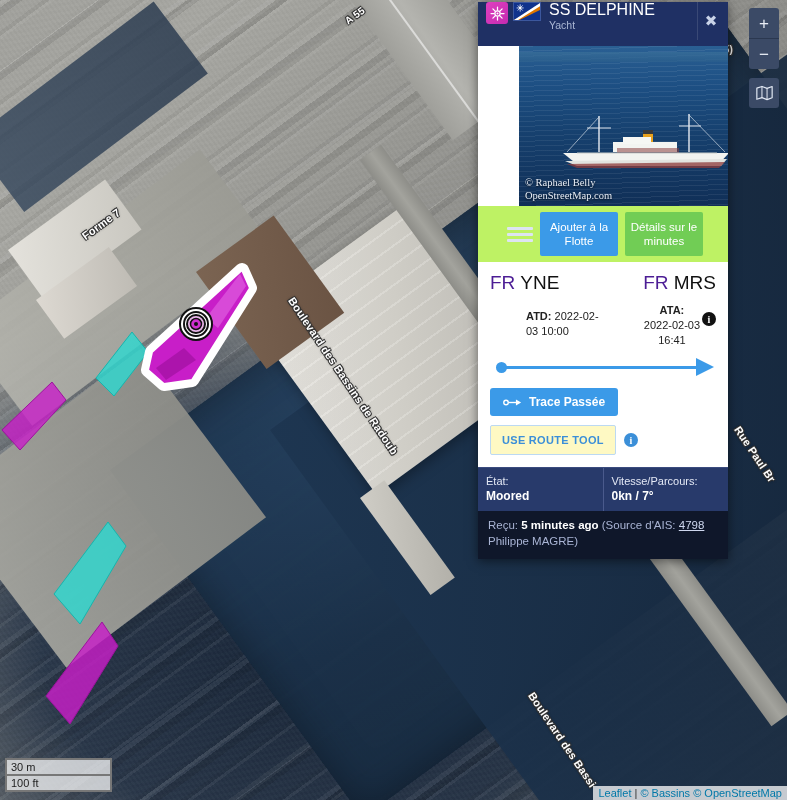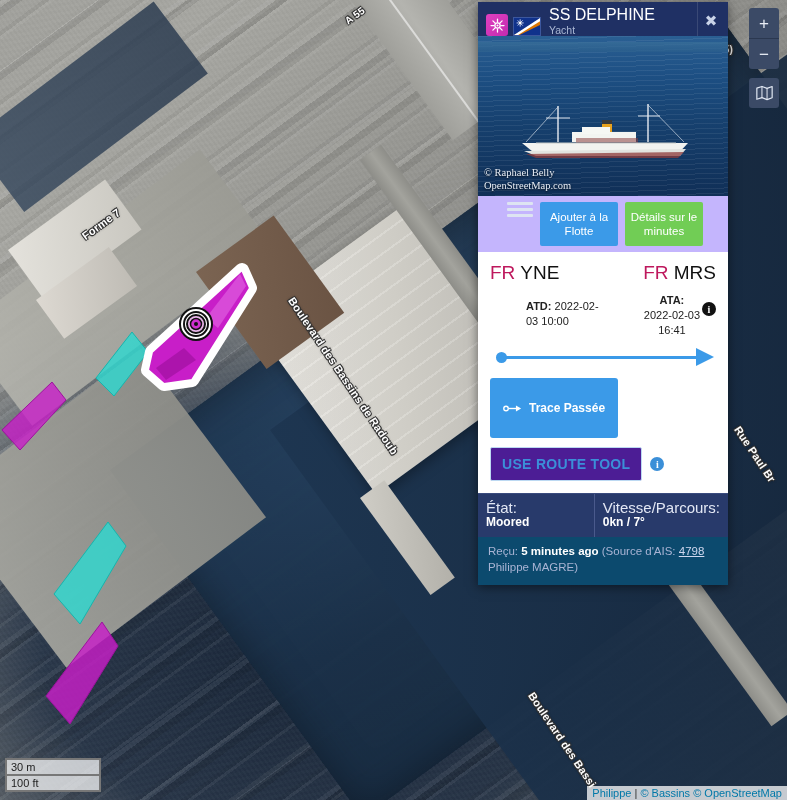--- a/index.html
+++ b/index.html
@@ -88,41 +88,41 @@
     border-bottom:1px solid #2b3850;user-select:none;
   }
   .zbtn:first-child{border-radius:3px 3px 0 0;}
   .zbtn.last{border-bottom:none;border-radius:0 0 3px 3px;}
   .layerbtn{
     margin-top:9px;width:30px;height:30px;background:#3b4a66;border-radius:3px;
     display:flex;align-items:center;justify-content:center;cursor:pointer;
   }
 
   
-  .scalebar{position:absolute;left:5px;bottom:8px;z-index:30;width:96px;font-size:11px;color:#222;}
+  .scalebar{position:absolute;left:5px;bottom:8px;z-index:30;width:107px;font-size:11px;color:#222;}
   .scalebar div{
     background:rgba(255,255,255,.72);border:2px solid #777;padding:1px 4px;line-height:12px;
   }
   .scalebar .top{border-bottom:none;}
 
   
   .attrib{
     position:absolute;right:0;bottom:0;z-index:30;
     background:rgba(255,255,255,.75);color:#333;font-size:11px;padding:1px 5px;
   }
   .attrib a{color:#0078a8;text-decoration:none;}
 
   
   .popup{
     position:absolute;left:478px;top:2px;width:250px;z-index:40;
     background:#fff;box-shadow:0 2px 10px rgba(0,0,0,.5);
     font-size:12px;color:#222;
   }
   .pop-head{
-    background:#1f3064;height:34px;display:flex;align-items:flex-end;padding:0 0 0 8px;position:relative;
+    background:#1f3064;height:44px;display:flex;align-items:flex-start;padding:0 0 0 8px;position:relative;
   }
   .badge{
     width:22px;height:22px;border-radius:3px;
     background:linear-gradient(135deg,#e040c0,#c32bb0);
     display:flex;align-items:center;justify-content:center;flex:0 0 auto;
   }
   .flag{
     width:26px;height:17px;margin-left:5px;flex:0 0 auto;position:relative;overflow:hidden;
     background:#1b3a8c;border:1px solid rgba(255,255,255,.15);
   }
@@ -131,81 +131,82 @@
   .psub{color:#aab7d4;font-size:10.5px;margin-top:1px;}
   .pclose{
     position:absolute;right:4px;top:0;height:38px;width:26px;
     display:flex;align-items:center;justify-content:center;
     color:#c9d3e8;font-size:15px;cursor:pointer;
     border-left:1px solid rgba(255,255,255,.12);
   }
 
   .photo{height:160px;position:relative;overflow:hidden;
     background:linear-gradient(180deg,#1f4f86 0%, #1b4b84 18%, #174madd 20%, #13406f 45%, #0f3660 72%, #0c2d52 100%);
+    margin-left:41px;
   }
   .photo .sea{position:absolute;inset:0;
     background:
       repeating-linear-gradient(178deg, rgba(255,255,255,.07) 0 1px, rgba(255,255,255,0) 1px 5px),
       linear-gradient(180deg,#2a5f93 0%,#1d4f83 25%,#16406e 55%,#102f57 100%);}
   .photo .horiz{position:absolute;left:0;right:0;top:6px;height:10px;background:linear-gradient(180deg,#3a7099,#2a5e8c);opacity:.7;}
   .credit{
     position:absolute;left:6px;bottom:4px;color:#e6ecf5;font-size:10.5px;line-height:13px;
     text-shadow:0 1px 2px rgba(0,0,0,.8);font-family:"Liberation Serif",serif;
   }
 
-  .actions{background:#c4b5fd;display:flex;align-items:flex-start;padding:6px 25px;gap:7px;}
+  .actions{background:#bef264;display:flex;align-items:center;padding:6px 25px;gap:7px;}
   .burger{width:26px;display:flex;flex-direction:column;gap:3px;cursor:pointer;flex:0 0 auto;padding-left:4px;}
   .burger i{display:block;height:3px;background:#dde4f2;border-radius:1px;}
   .btn{
     flex:1;text-align:center;color:#fff;font-size:11.5px;line-height:14px;
     padding:8px 4px;border-radius:2px;cursor:pointer;
   }
   .btn.blue{background:#3b9ae8;}
   .btn.green{background:#71cd55;}
 
   .route{padding:10px 12px 2px 12px;background:#fff;}
   .ports{display:flex;justify-content:space-between;align-items:baseline;}
   .port{font-size:19px;color:#111;font-weight:400;}
-  .port .cc{color:#be185d;}
+  .port .cc{color:#4c1d95;}
   .times{display:flex;justify-content:space-between;margin-top:9px;align-items:flex-start;}
   .tblock{font-size:11px;color:#222;line-height:15px;margin-left:36px;}
   .tblock b{font-weight:700;}
   .infoi{
     width:14px;height:14px;border-radius:50%;background:#111;color:#fff;
     font-size:10px;font-weight:700;display:flex;align-items:center;justify-content:center;
     font-family:"Liberation Serif",serif;cursor:pointer;flex:0 0 auto;margin-top:9px;
   }
   .progress{position:relative;height:22px;margin:8px 2px 4px 2px;}
   .pline{position:absolute;left:8px;right:18px;top:10px;height:3px;background:#3b9ae8;}
   .pdot{position:absolute;left:4px;top:6px;width:11px;height:11px;border-radius:50%;background:#3b9ae8;}
   .parrow{position:absolute;right:0;top:2px;width:0;height:0;
     border-top:9px solid transparent;border-bottom:9px solid transparent;border-left:18px solid #3b9ae8;}
 
   .tools{padding:4px 12px 12px 12px;background:#fff;}
   .trace{
     display:inline-flex;align-items:center;gap:7px;background:#3b9ae8;color:#fff;
-    font-size:12px;font-weight:700;padding:23px 13px;border-radius:3px;cursor:pointer;
+    font-size:12px;font-weight:700;padding:7px 13px;border-radius:3px;cursor:pointer;
   }
   .trace .tr-ico{display:inline-flex;align-items:center;}
   .routetool{margin-top:9px;display:flex;align-items:center;gap:8px;}
   .rtbtn{
-    border:1px solid #bcd9f2;color:#3b8fd8;background:#4c1d95;font-size:14px;font-weight:700;
+    border:1px solid #bcd9f2;color:#3b8fd8;background:#fef9c3;font-size:11px;font-weight:700;
     letter-spacing:.3px;padding:8px 11px;border-radius:2px;cursor:pointer;
   }
   .rti{
     width:14px;height:14px;border-radius:50%;background:#3b8fd8;color:#fff;font-size:10px;
     font-weight:700;display:flex;align-items:center;justify-content:center;font-family:"Liberation Serif",serif;cursor:pointer;
   }
 
   .statgrid{display:flex;background:#283a6b;color:#fff;border-top:1px solid #3a4b7e;}
   .stat{flex:1;padding:6px 8px 7px 8px;border-right:1px solid #4a5a8c;line-height:15px;}
   .stat:last-child{border-right:none;}
-  .stat .lbl{font-size:15px;color:#e3e8f5;font-weight:400;}
+  .stat .lbl{font-size:11px;color:#e3e8f5;font-weight:400;}
   .stat .val{font-size:12px;font-weight:700;color:#fff;}
-  .recu{background:#0c4a6e;color:#a9b4d4;font-size:11.5px;padding:6px 4px 10px 10px;line-height:16px;}
+  .recu{background:#0f172a;color:#a9b4d4;font-size:11.5px;padding:6px 4px 10px 10px;line-height:16px;}
   .recu b{color:#fff;}
   .recu a{color:#cfd8ef;text-decoration:underline;}
 
   
   .marker{position:absolute;z-index:20;}
 </style>
 </head>
 <body>
 
 <div class="app">
@@ -293,21 +294,21 @@
       </svg>
     </div>
   </div>
 
   <div class="scalebar">
     <div class="top">30 m</div>
     <div>100 ft</div>
   </div>
 
   <div class="attrib">
-    <a href="#">Philippe</a>
+    <a href="#">Leaflet</a>
     <span>|</span>
     <a href="#">© Bassins</a>
     <a href="#">© OpenStreetMap</a>
   </div>
 
   <div class="popup">
 
     <div class="pop-head">
       <div class="badge">
         <svg width="15" height="15" viewBox="0 0 24 24">

